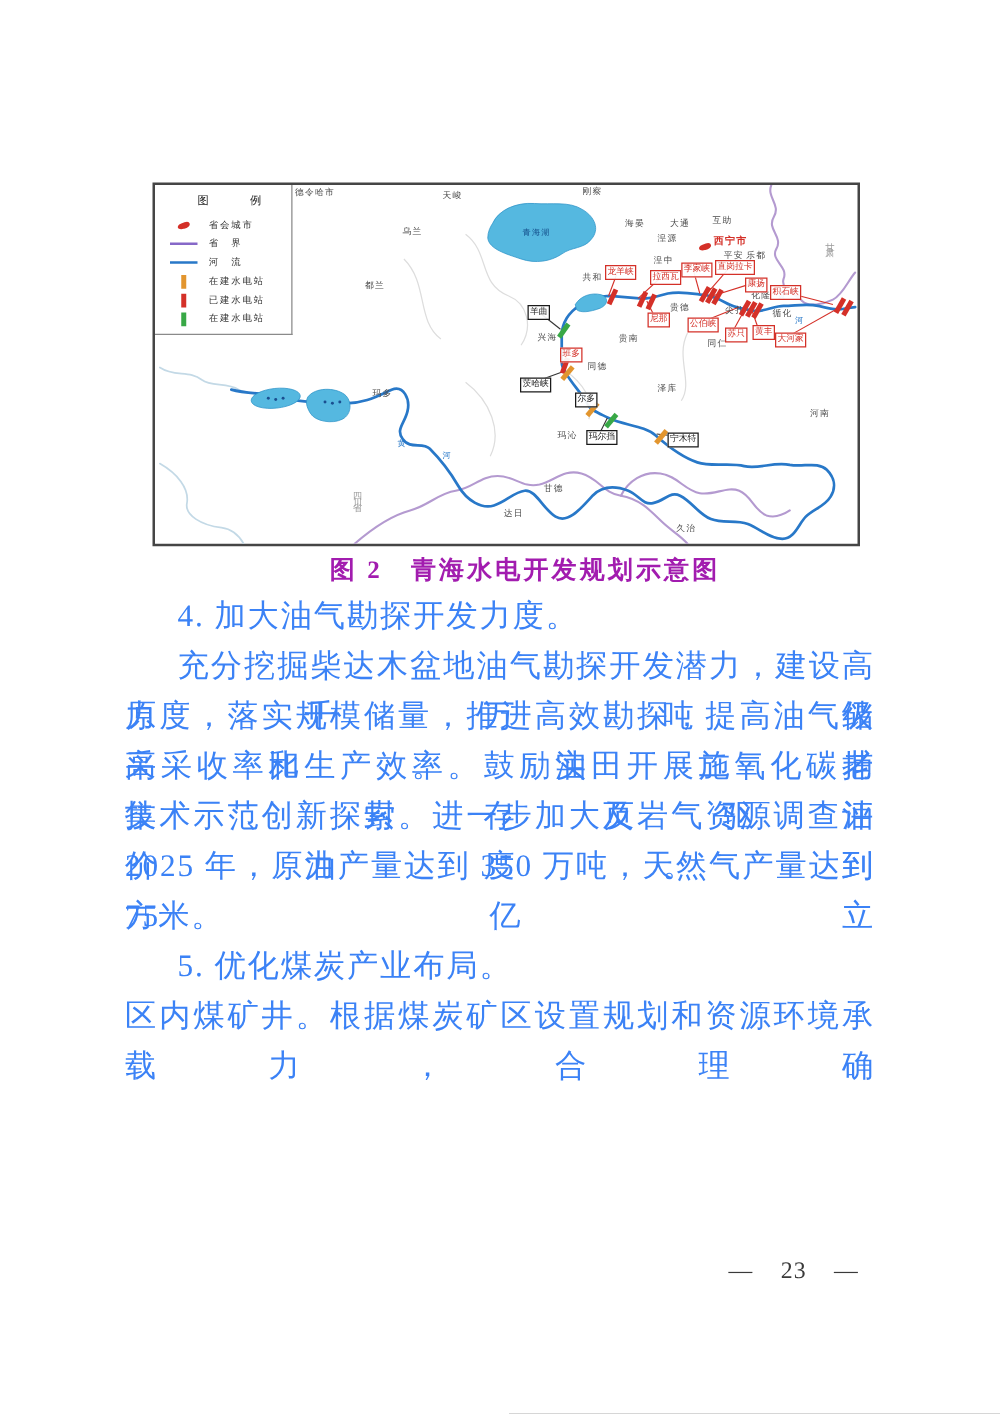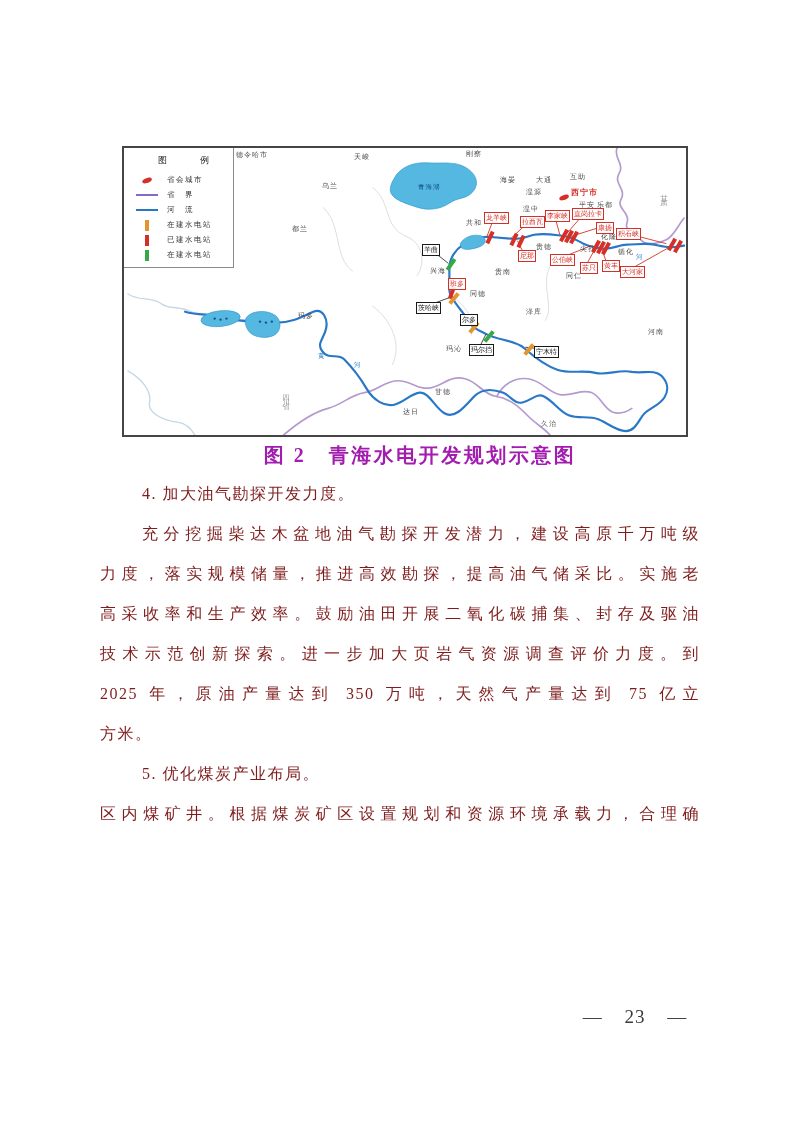--- a/index.html
+++ b/index.html
@@ -44,22 +44,22 @@
                   border-radius:60% 40% 55% 45%;transform:rotate(-14deg);}
   .station{position:absolute;font-size:7px;line-height:8px;padding:1px;border:1px solid;
            background:rgba(255,255,255,.93);white-space:nowrap;z-index:3;}
   .station.red{color:var(--built);border-color:var(--built);}
   .station.black{color:#1a1a1a;border-color:#1a1a1a;}
   .dam{position:absolute;width:4px;height:13px;z-index:2;}
 
   
   .caption{position:absolute;left:0;top:442px;width:100%;text-align:center;
            font-weight:bold;font-size:20px;letter-spacing:2.5px;color:#a21caf;margin-left:20px;}
-  .body-text{position:absolute;left:100px;top:474px;width:600px;font-size:16px;
-             color:#7f1d1d;letter-spacing:1.5px;}
+  .body-text{position:absolute;left:100px;top:474px;width:600px;font-size:25px;
+             color:#3b82f6;letter-spacing:1.5px;}
   .bline{height:40px;line-height:40px;}
   .jline{text-align:justify;text-align-last:justify;}
   .indent{text-indent:42px;}
   .page-num{position:absolute;left:560px;top:1006px;width:150px;text-align:center;
             font-size:19px;color:#3a3a3a;letter-spacing:1px;word-spacing:16px;}
 </style>
 </head>
 <body>
 
 <div class="page">

